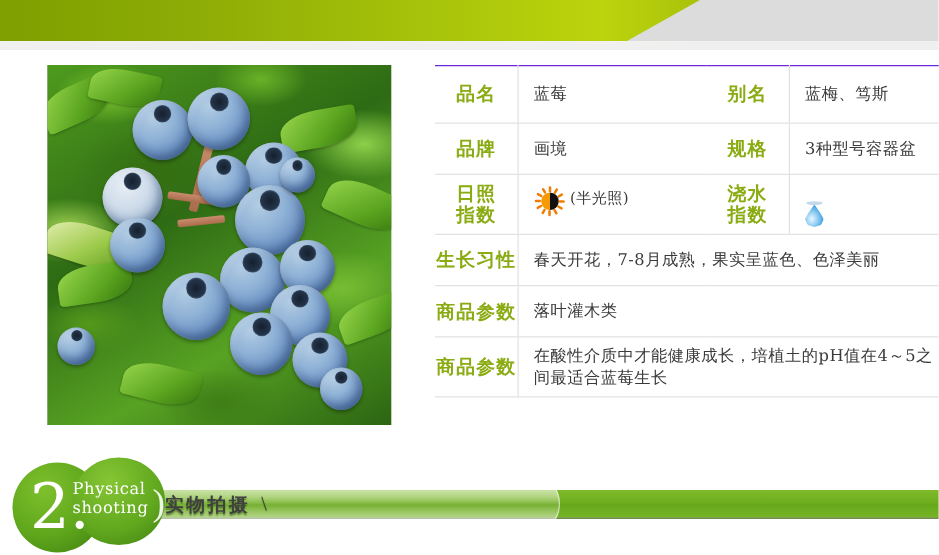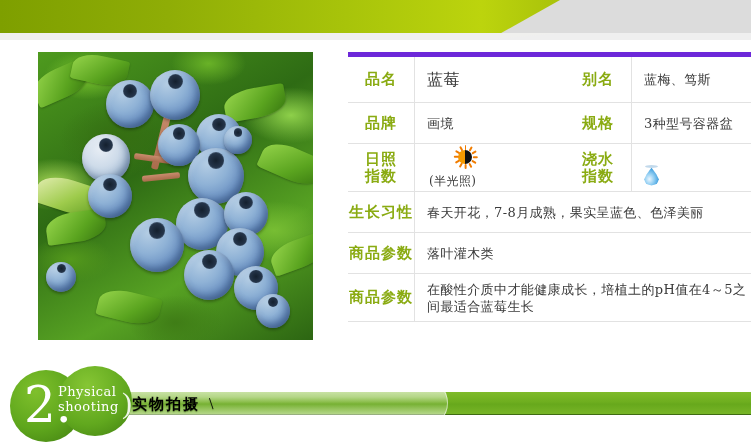--- a/index.html
+++ b/index.html
@@ -145,56 +145,55 @@
     width: 392px;
     border-collapse: collapse;
     table-layout: fixed;
   }
   .spec-table td {
     border-bottom: 1px solid #e2e2e2;
     padding: 0;
     vertical-align: middle;
     font-family: "DejaVu Serif", "Liberation Serif", serif;
   }
-  .spec-table tr:first-child td { border-top: 5px solid #6d28d9; }
+  .spec-table tr:first-child td { border-top: 1px solid #6d28d9; }
   td.lbl {
     color: #8aab12;
     font-size: 15px;
     font-weight: bold;
     text-align: center;
     border-right: 1px solid #e2e2e2;
     letter-spacing: 1px;
     font-family: "DejaVu Sans", "Liberation Sans", sans-serif;
     line-height: 17px;
   }
   td.val {
     color: #3a3a3a;
     font-size: 13px;
     padding-left: 12px;
     letter-spacing: 0.4px;
     line-height: 17px;
   }
-  td.val.big { font-size: 16px; }
+  td.val.big { font-size: 13px; }
   .w-lbl1 { width: 66px; }
   .w-val1 { width: 138px; }
   .w-lbl2 { width: 66px; }
   .w-val2 { width: 122px; }
   .r-tall td { height: 45px; }
   .r-std  td { height: 40px; }
   .r-two  td { height: 47px; }
 
   .lbl2line { display: block; }
 
   
   .sun-wrap {
     display: inline-flex;
-    align-items: flex-end;
+    align-items: flex-start;
     gap: 5px;
     padding-left: 2px;
-    flex-direction: column;
   }
   .sun {
     position: relative;
     width: 22px; height: 22px;
     flex: none;
   }
   .sun .disc {
     position: absolute;
     left: 4px; top: 4px;
     width: 14px; height: 14px;
@@ -266,21 +265,21 @@
     pointer-events: none;
   }
   .banner-text {
     position: absolute;
     left: 132px;
     top: 21px;
     height: 22px;
     display: flex;
     align-items: center;
     gap: 9px;
-    color: #000000;
+    color: #404040;
     text-shadow: 0 1px 1px rgba(40,75,10,0.5);
   }
   .banner-cn {
     font-family: "DejaVu Serif", "Liberation Serif", serif;
     font-size: 15px;
     font-weight: bold;
     letter-spacing: 2px;
   }
   .banner-slash {
     font-family: "Liberation Serif", serif;

